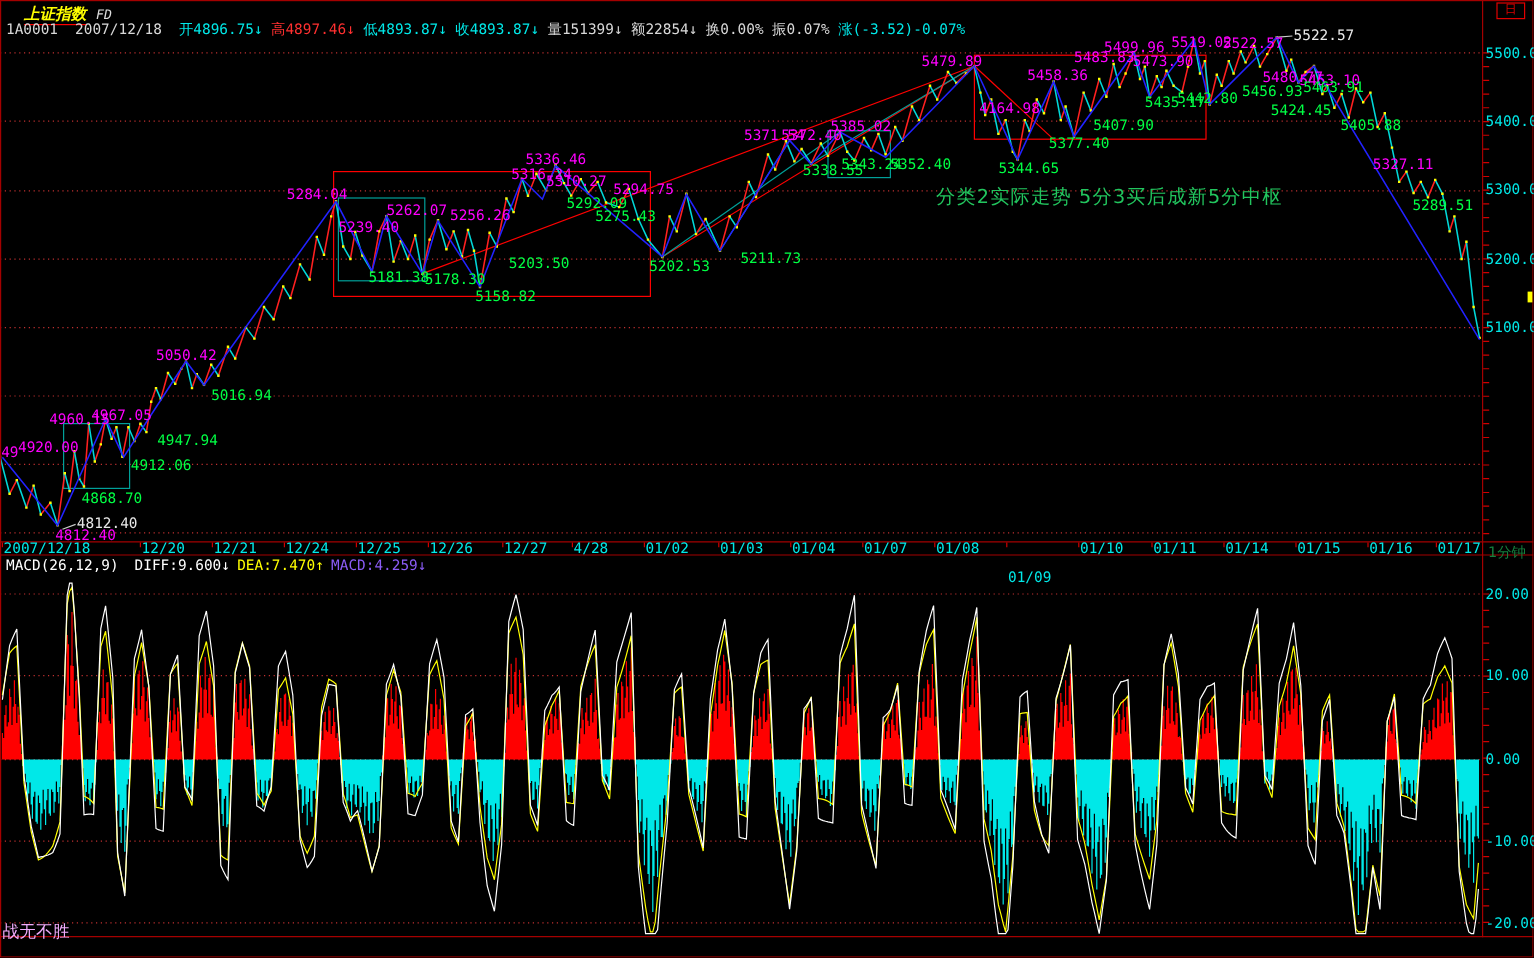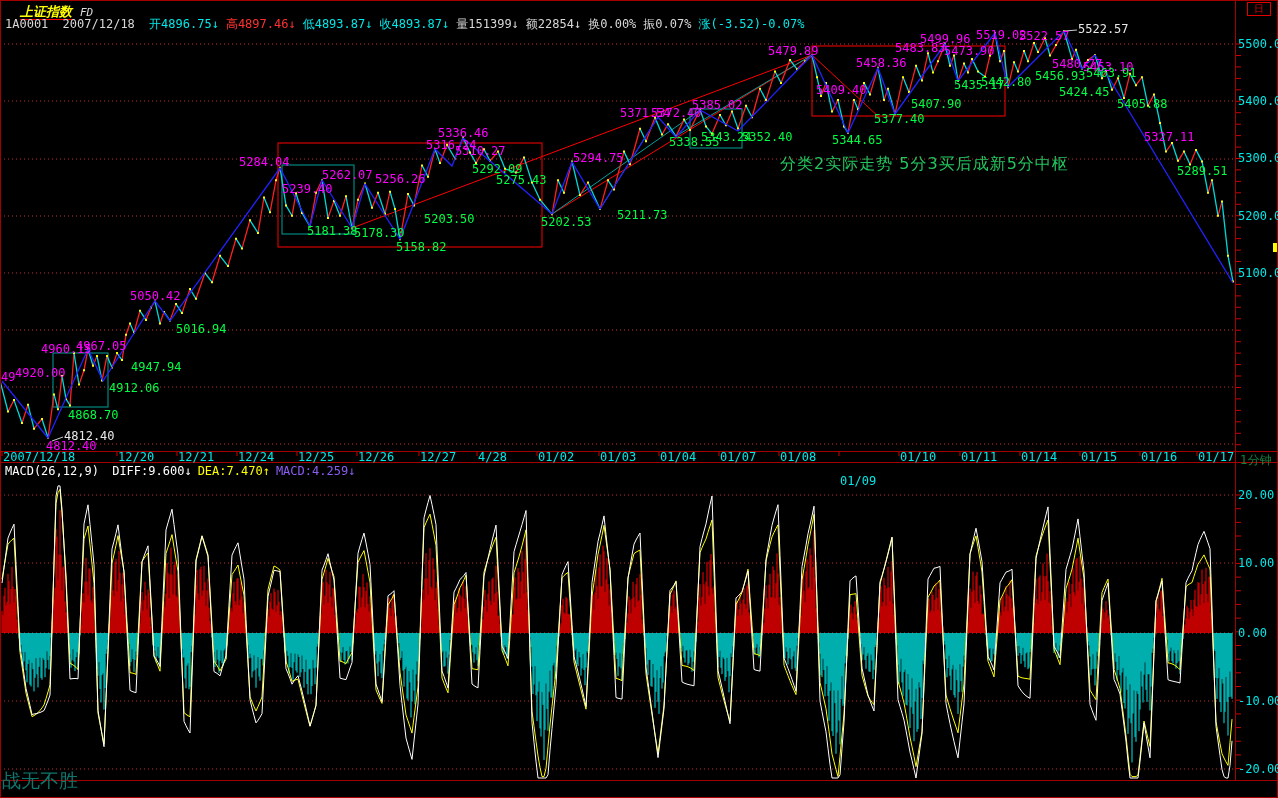--- a/index.html
+++ b/index.html
@@ -11,21 +11,21 @@
   #mode-flag{color:#dddddd;font-size:11px;margin-left:8px;font-family:"DejaVu Sans Mono",monospace;}
   #quote-row{left:5px;top:16px;white-space:nowrap;font:12px "DejaVu Sans Mono",monospace;}
   #quote-row span{margin-right:7px;}
   .plabel{position:absolute;font:12px "DejaVu Sans Mono",monospace;white-space:nowrap;line-height:11px;}
   .m{color:#ff00ff}.g{color:#00ff44}.w{color:#e8e8e8}
   .axlab{position:absolute;left:1238px;color:#00e8e8;font:12px "DejaVu Sans Mono",monospace;line-height:12px;}
   .dlab{position:absolute;top:452px;color:#00e8e8;font:12px "DejaVu Sans Mono",monospace;line-height:11px;}
   #macd-row{left:5px;top:464px;white-space:nowrap;font:12px "DejaVu Sans Mono",monospace;color:#fff;}
   #macd-row span{margin-right:6px;}
   #annotation{font:16px "DejaVu Sans",sans-serif;letter-spacing:1px;white-space:nowrap;}
-  #watermark{left:2px;top:768px;color:#0f766e;font-size:19px;}
+  #watermark{left:2px;top:768px;color:#f0abfc;font-size:14px;}
   #period-label{left:1240px;top:452px;color:#15803d;font-size:12px;}
   #day-btn{left:1247px;top:2px;width:22px;height:12px;border:1px solid #e00000;color:#e00000;
            font-size:10px;line-height:11px;text-align:center;}
   svg{position:absolute;left:0;top:0;}
 </style>
 </head>
 <body>
 
 <svg id="chart-svg" width="1278" height="798">
     <line x1="0" y1="44" x2="1235" y2="44" stroke="#c03030" stroke-width="1" stroke-dasharray="1 3"></line>
@@ -78,26 +78,26 @@
     <div class="plabel m" style="left: 76px; top: 341px;">4967.05</div>
     <div class="plabel m" style="left: 46px; top: 441px;">4812.40</div>
     <div class="plabel m" style="left: 130px; top: 291px;">5050.42</div>
     <div class="plabel m" style="left: 239px; top: 157px;">5284.04</div>
     <div class="plabel m" style="left: 282px; top: 184px;">5239.40</div>
     <div class="plabel m" style="left: 322px; top: 170px;">5262.07</div>
     <div class="plabel m" style="left: 375px; top: 174px;">5256.26</div>
     <div class="plabel m" style="left: 426px; top: 140px;">5316.24</div>
     <div class="plabel m" style="left: 455px; top: 146px;">5310.27</div>
     <div class="plabel m" style="left: 438px; top: 128px;">5336.46</div>
-    <div class="plabel m" style="left: 573px; top: 153px;">5294.75</div>
+    <div class="plabel m" style="left: 511px; top: 153px;">5294.75</div>
     <div class="plabel m" style="left: 620px; top: 108px;">5371.54</div>
     <div class="plabel m" style="left: 651px; top: 108px;">5372.40</div>
     <div class="plabel m" style="left: 692px; top: 100px;">5385.02</div>
     <div class="plabel m" style="left: 768px; top: 46px;">5479.89</div>
-    <div class="plabel m" style="left: 816px; top: 85px;">5409.40</div>
+    <div class="plabel m" style="left: 816px; top: 85px;">4164.98</div>
     <div class="plabel m" style="left: 856px; top: 58px;">5458.36</div>
     <div class="plabel m" style="left: 895px; top: 43px;">5483.83</div>
     <div class="plabel m" style="left: 920px; top: 34px;">5499.96</div>
     <div class="plabel m" style="left: 944px; top: 46px;">5473.90</div>
     <div class="plabel m" style="left: 976px; top: 30px;">5519.02</div>
     <div class="plabel m" style="left: 1019px; top: 31px;">5522.57</div>
     <div class="plabel m" style="left: 1052px; top: 59px;">5480.77</div>
     <div class="plabel m" style="left: 1083px; top: 62px;">5453.10</div>
     <div class="plabel m" style="left: 1144px; top: 132px;">5327.11</div>
     <div class="plabel g" style="left: 68px; top: 410px;">4868.70</div>

